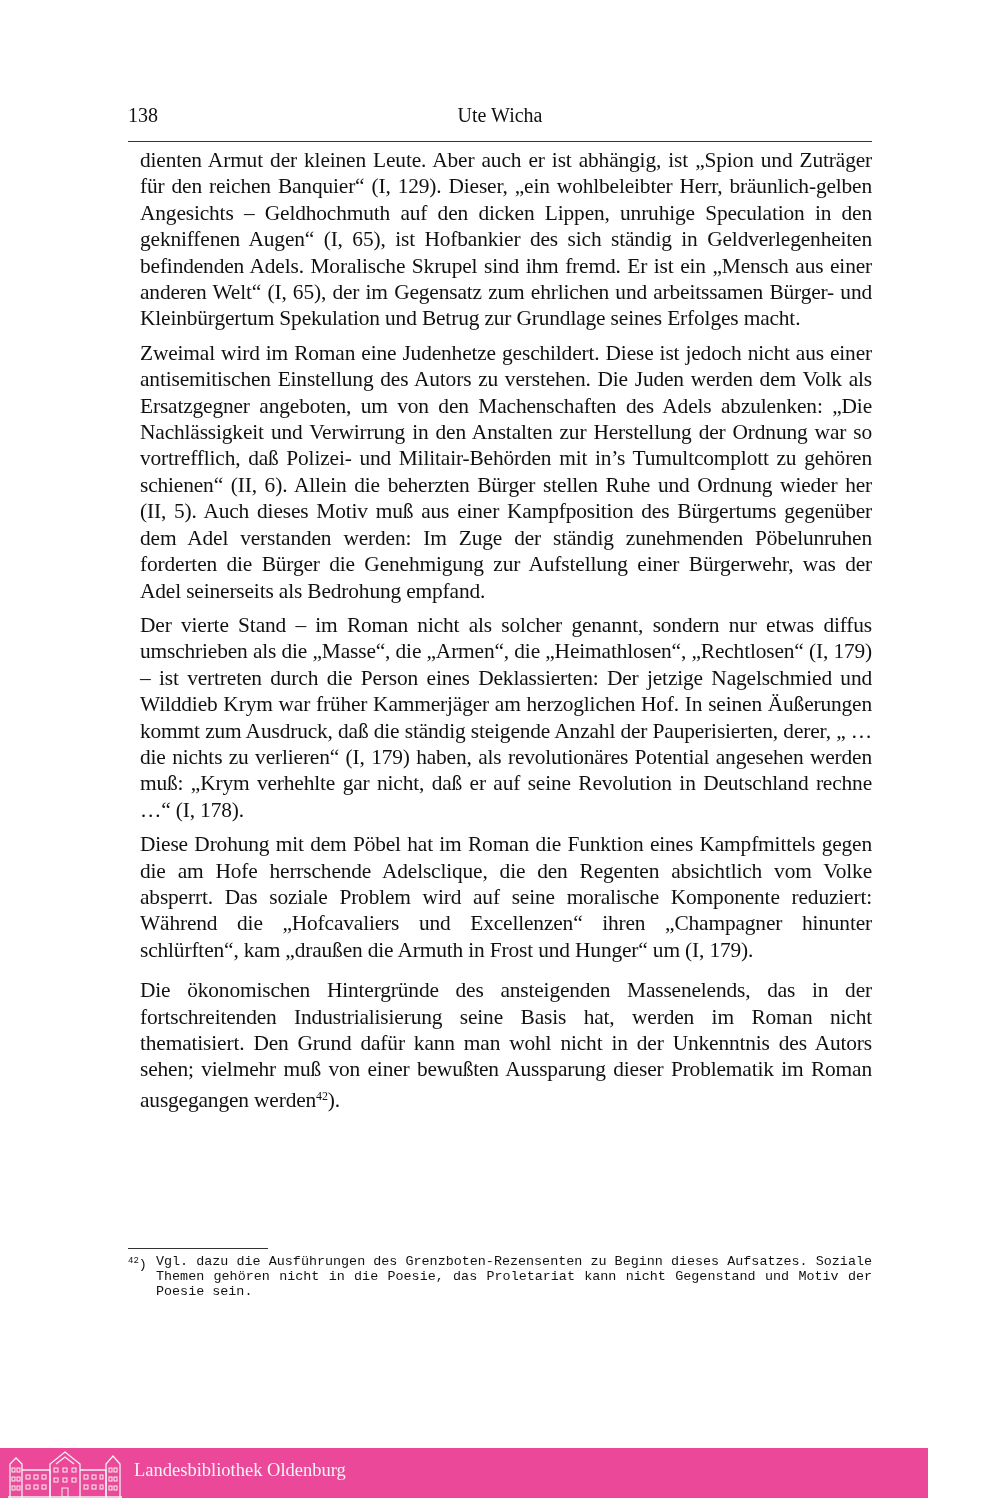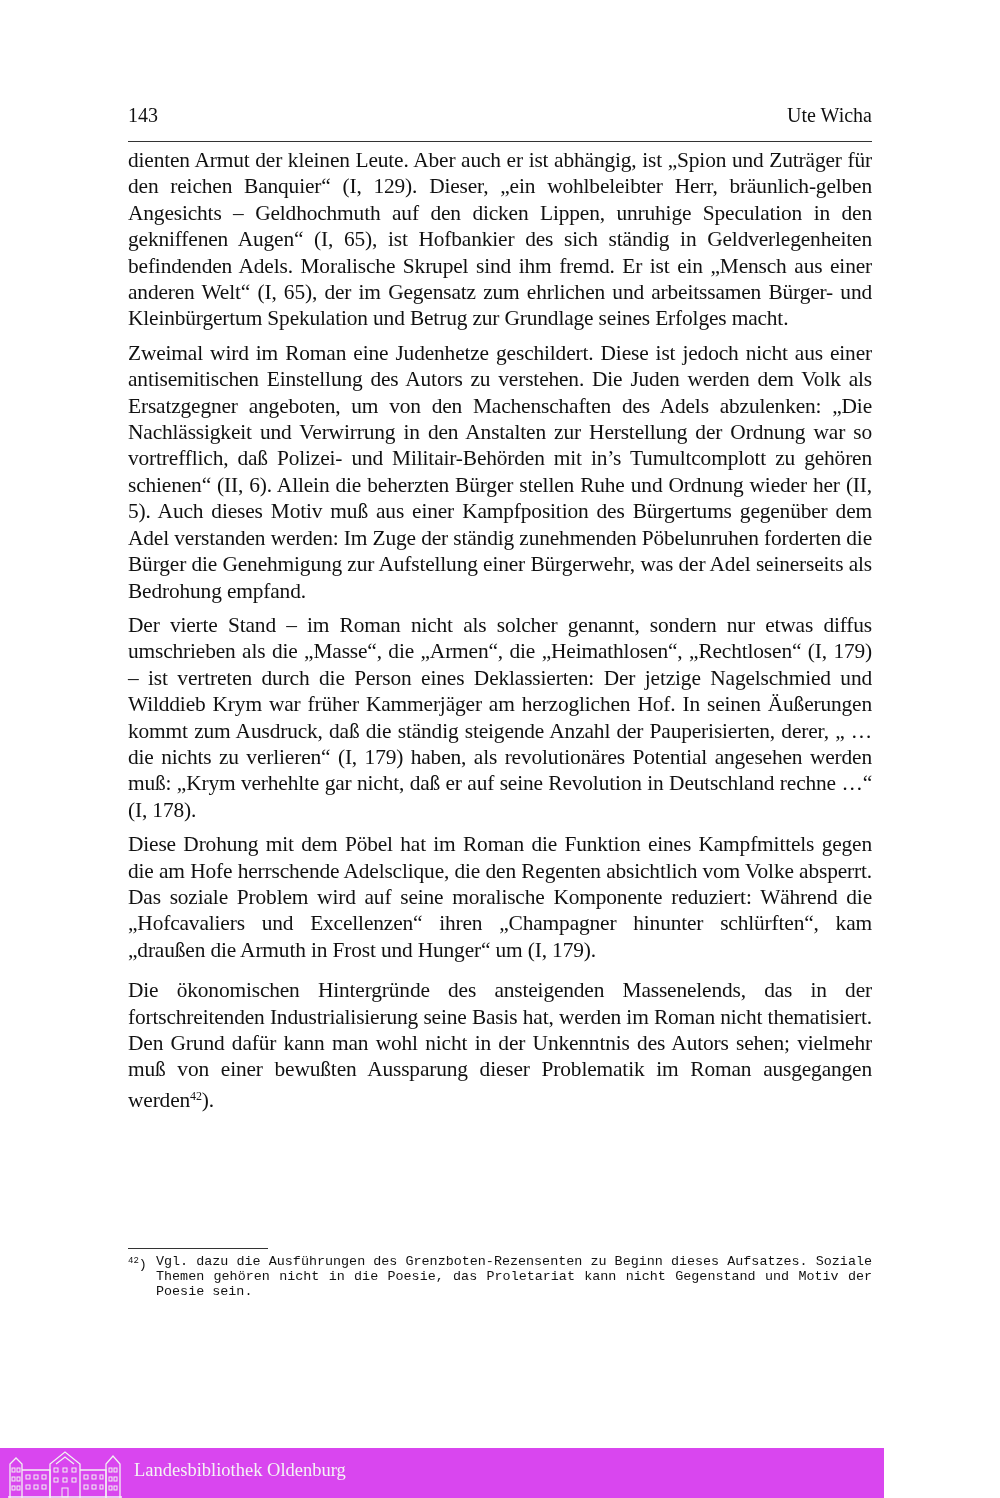--- a/index.html
+++ b/index.html
@@ -5,59 +5,60 @@
   html, body { margin: 0; padding: 0; }
   body {
     width: 1000px; height: 1498px; background: #ffffff; position: relative;
     overflow: hidden; font-family: "Liberation Serif", serif; color: #111;
   }
   .page-header {
     position: absolute; left: 128px; top: 104px; width: 744px; height: 30px;
     font-size: 20px;
   }
   .page-number { position: absolute; left: 0; top: 0; }
-  .running-head { position: absolute; left: 0; right: 0; top: 0; text-align: right; }
+  .running-head { position: absolute; left: 0; right: 0; top: 0; text-align: center; }
   .header-rule {
     position: absolute; left: 128px; top: 141px; width: 744px; height: 0;
     border-top: 1.5px solid #333;
   }
   .body-text {
     position: absolute; left: 128px; top: 147px; width: 744px;
     font-size: 21.4px; line-height: 26.4px; text-align: justify;
     letter-spacing: -0.15px;
   }
-  .body-text p { margin: 0 0 8px 0; font-family: Liberation Serif, serif; }
+  .body-text p { margin: 0 0 8px 12px; font-family: Liberation Serif, serif; }
   .body-text p.gap-large { margin-top: 14px; }
   .fn-sup { font-size: 12px; vertical-align: 7px; }
   .footnote-rule {
     position: absolute; left: 128px; top: 1248px; width: 140px; height: 0;
     border-top: 1.2px solid #333;
   }
   .footnote {
     position: absolute; left: 128px; top: 1254px; width: 744px;
     font-size: 13.4px; line-height: 15px; text-align: justify;
     padding-left: 28px; box-sizing: border-box; font-family: Liberation Mono, monospace;
   }
   .footnote-mark { position: absolute; left: 0; top: 0; }
   .footnote-mark sup { font-size: 9px; }
   .footer-bar {
     position: absolute; left: 0; top: 1448px; width: 884px; height: 50px;
-    background: #d946ef;
+    background: #ec4899;
+    padding-left: 44px;
   }
   .library-logo { position: absolute; left: 6px; top: 2px; width: 118px; height: 48px; }
   .library-name {
     position: absolute; left: 134px; top: 12px; color: #f4f4f4;
     font-size: 18.5px; font-family: "Liberation Serif", serif;
   }
 </style>
 </head>
 <body>
 
 <div class="page-header">
-  <span class="page-number">143</span>
+  <span class="page-number">138</span>
   <span class="running-head">Ute Wicha</span>
 </div>
 <div class="header-rule"></div>
 
 <div class="body-text">
   <p>dienten Armut der kleinen Leute. Aber auch er ist abhängig, ist „Spion und Zuträger für den reichen Banquier“ (I, 129). Dieser, „ein wohlbeleibter Herr, bräunlich-gelben Angesichts – Geldhochmuth auf den dicken Lippen, unruhige Speculation in den gekniffenen Augen“ (I, 65), ist Hofbankier des sich ständig in Geldverlegenheiten befindenden Adels. Moralische Skrupel sind ihm fremd. Er ist ein „Mensch aus einer anderen Welt“ (I, 65), der im Gegensatz zum ehrlichen und arbeitssamen Bürger- und Kleinbürgertum Spekulation und Betrug zur Grundlage seines Erfolges macht.</p>
   <p>Zweimal wird im Roman eine Judenhetze geschildert. Diese ist jedoch nicht aus einer antisemitischen Einstellung des Autors zu verstehen. Die Juden werden dem Volk als Ersatzgegner angeboten, um von den Machenschaften des Adels abzulenken: „Die Nachlässigkeit und Verwirrung in den Anstalten zur Herstellung der Ordnung war so vortrefflich, daß Polizei- und Militair-Behörden mit in’s Tumultcomplott zu gehören schienen“ (II, 6). Allein die beherzten Bürger stellen Ruhe und Ordnung wieder her (II, 5). Auch dieses Motiv muß aus einer Kampfposition des Bürgertums gegenüber dem Adel verstanden werden: Im Zuge der ständig zunehmenden Pöbelunruhen forderten die Bürger die Genehmigung zur Aufstellung einer Bürgerwehr, was der Adel seinerseits als Bedrohung empfand.</p>
   <p>Der vierte Stand – im Roman nicht als solcher genannt, sondern nur etwas diffus umschrieben als die „Masse“, die „Armen“, die „Heimathlosen“, „Rechtlosen“ (I, 179) – ist vertreten durch die Person eines Deklassierten: Der jetzige Nagelschmied und Wilddieb Krym war früher Kammerjäger am herzoglichen Hof. In seinen Äußerungen kommt zum Ausdruck, daß die ständig steigende Anzahl der Pauperisierten, derer, „ … die nichts zu verlieren“ (I, 179) haben, als revolutionäres Potential angesehen werden muß: „Krym verhehlte gar nicht, daß er auf seine Revolution in Deutschland rechne …“ (I, 178).</p>
   <p>Diese Drohung mit dem Pöbel hat im Roman die Funktion eines Kampfmittels gegen die am Hofe herrschende Adelsclique, die den Regenten absichtlich vom Volke absperrt. Das soziale Problem wird auf seine moralische Komponente reduziert: Während die „Hofcavaliers und Excellenzen“ ihren „Champagner hinunter schlürften“, kam „draußen die Armuth in Frost und Hunger“ um (I, 179).</p>
   <p class="gap-large"><span>Die ökonomischen Hintergründe des ansteigenden Massenelends, das in der fortschreitenden Industrialisierung seine Basis hat, werden im Roman nicht thematisiert. Den Grund dafür kann man wohl nicht in der Unkenntnis des Autors sehen; vielmehr muß von einer bewußten Aussparung dieser Problematik im Roman ausgegangen werden</span><span class="fn-sup">42</span><span>).</span></p>

